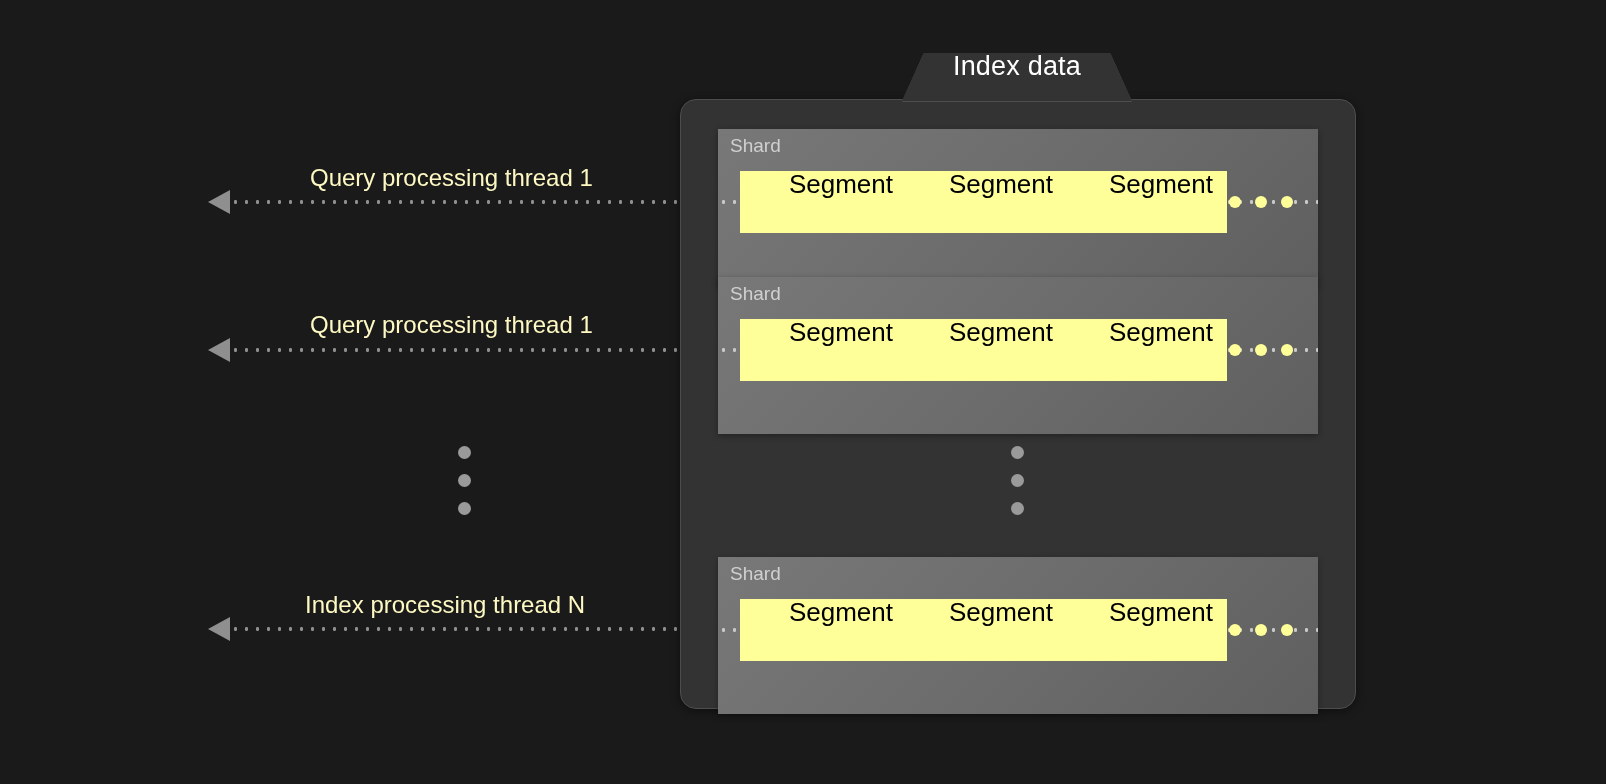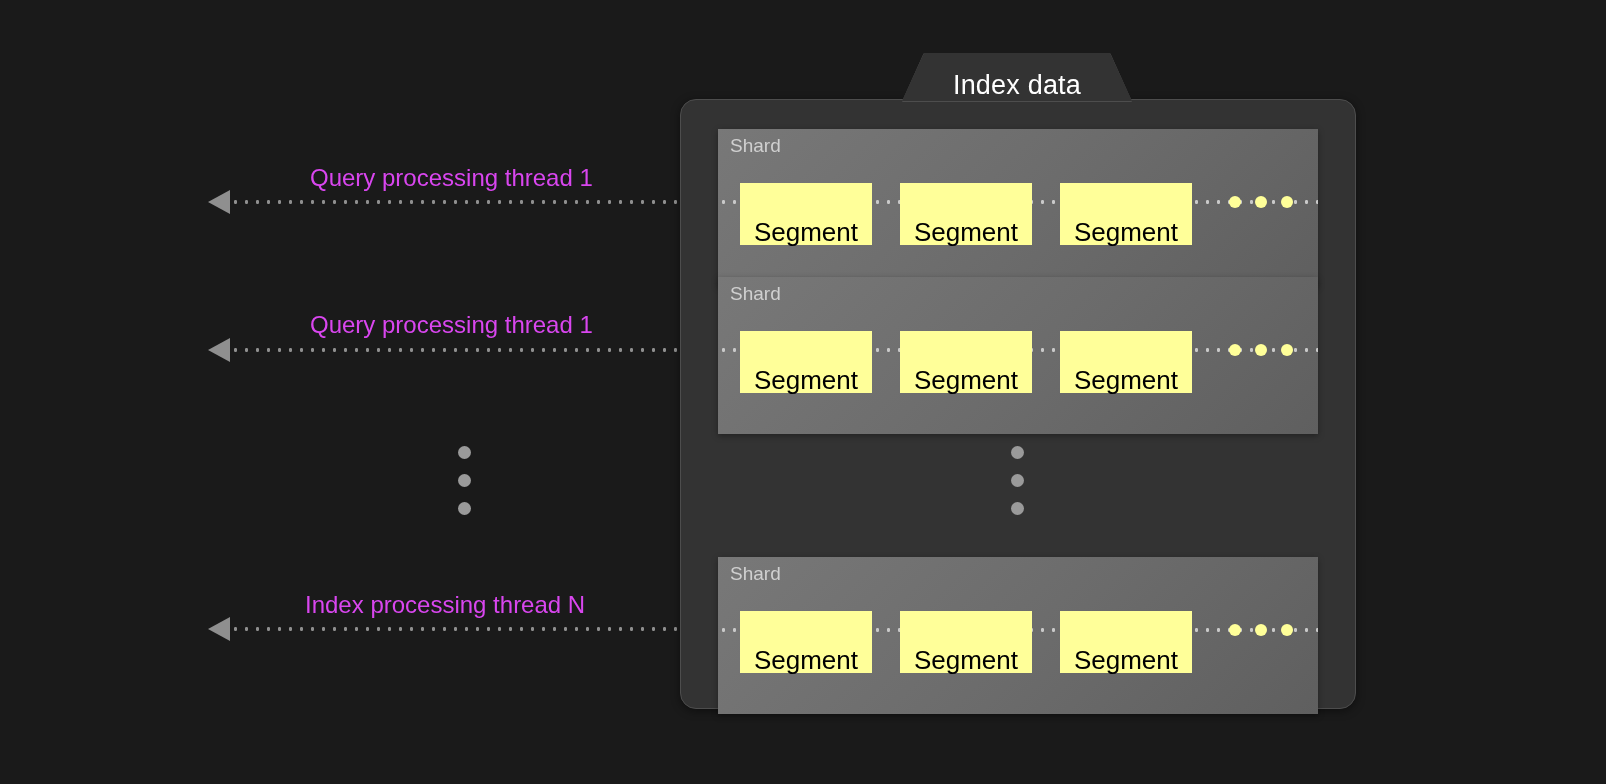--- a/index.html
+++ b/index.html
@@ -35,21 +35,21 @@
 
   .index-tab {
     position: absolute;
     left: 902px;
     top: 53px;
     width: 230px;
     height: 48px;
     background: #333333;
     clip-path: polygon(22px 0, calc(100% - 22px) 0, 100% 100%, 0 100%);
     display: flex;
-    align-items: flex-end;
+    align-items: flex-start;
     justify-content: center;
     z-index: 3;
   }
   .index-tab-border {
     position: absolute;
     left: 902px;
     top: 53px;
     width: 230px;
     height: 49px;
     z-index: 2;
@@ -84,28 +84,29 @@
   .segments-row {
     position: absolute;
     left: 0;
     top: 42px;
     width: 100%;
     height: 62px;
   }
 
   .segment {
     position: absolute;
-    top: 12px;
+    top: 0;
     width: 132px;
     height: 62px;
     background: #ffff99;
     display: flex;
-    align-items: flex-end;
+    align-items: flex-start;
     justify-content: center;
     z-index: 2;
+    padding-left: 35px;
   }
   .segment-label {
     font-size: 26px;
     color: #000000;
     line-height: 1;
     white-space: nowrap;
   }
 
   
   .shard-dotline {
@@ -129,21 +130,21 @@
     height: 12px;
     border-radius: 50%;
     background: #ffff99;
     z-index: 2;
   }
 
   
   .thread-label {
     position: absolute;
     font-size: 24px;
-    color: #d946ef;
+    color: #fef9c3;
     line-height: 1;
     white-space: nowrap;
     text-align: right;
   }
 
   .thread-line {
     position: absolute;
     height: 4px;
     background-image: radial-gradient(circle, #8f8f8f 1.7px, rgba(0,0,0,0) 2px);
     background-size: 11px 4px;

